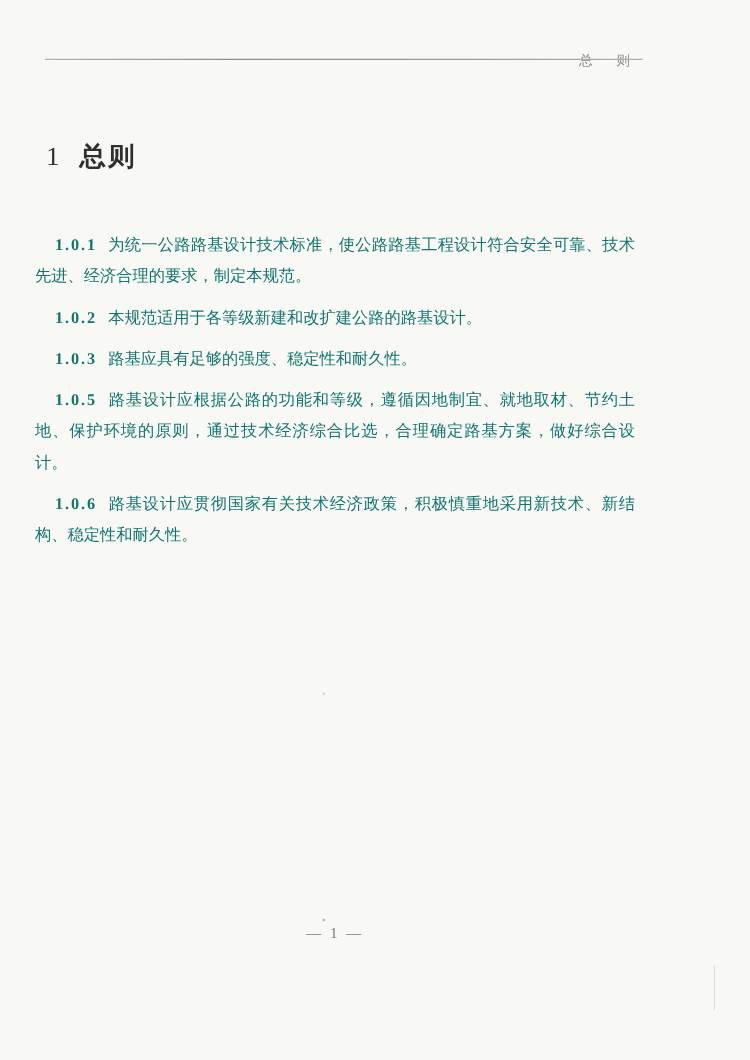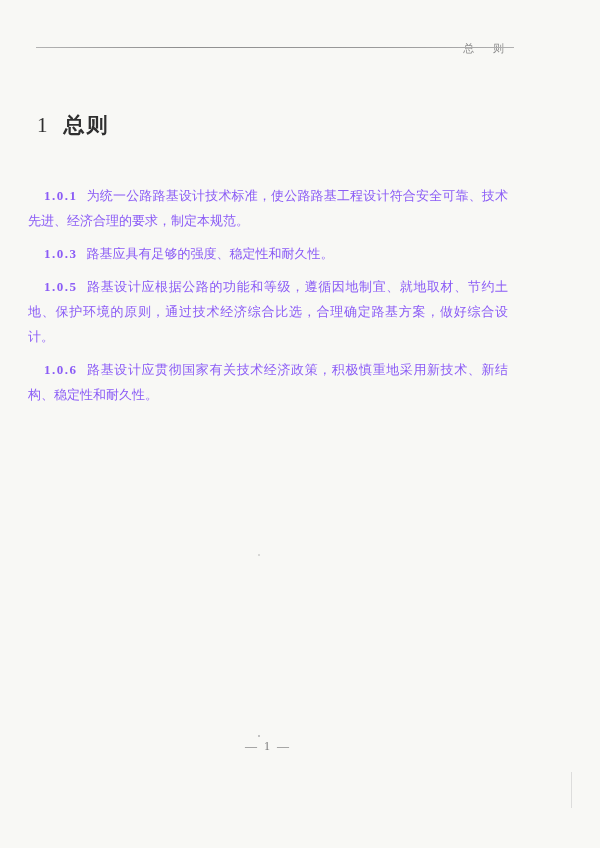--- a/index.html
+++ b/index.html
@@ -52,21 +52,21 @@
     top: 183px;
     left: 28px;
     width: 480px;
   }
   .clause {
     margin: 0 0 8px 0;
     font-size: 13px;
     line-height: 25px;
     text-align: justify;
     text-indent: 16px;
-    color: #8b5cf6;
+    color: #0f766e;
   }
   .clause .num {
     font-weight: bold;
     letter-spacing: 1.5px;
     margin-right: 9px;
     white-space: nowrap;
   }
   .footer {
     position: absolute;
     top: 739px;
@@ -116,20 +116,23 @@
   <h1 class="chapter-title">
     <span class="ch-num">1</span><span class="ch-text">总则</span>
   </h1>
 
   <div class="clauses">
 
     <p class="clause">
       <span class="num">1.0.1</span><span>为统一公路路基设计技术标准，使公路路基工程设计符合安全可靠、技术先进、经济合理的要求，制定本规范。</span>
     </p>
 
+    <p class="clause">
+      <span class="num">1.0.2</span><span>本规范适用于各等级新建和改扩建公路的路基设计。</span>
+    </p>
 
     <p class="clause">
       <span class="num">1.0.3</span><span>路基应具有足够的强度、稳定性和耐久性。</span>
     </p>
 
 
     <p class="clause">
       <span class="num">1.0.5</span><span>路基设计应根据公路的功能和等级，遵循因地制宜、就地取材、节约土地、保护环境的原则，通过技术经济综合比选，合理确定路基方案，做好综合设计。</span>
     </p>
 

